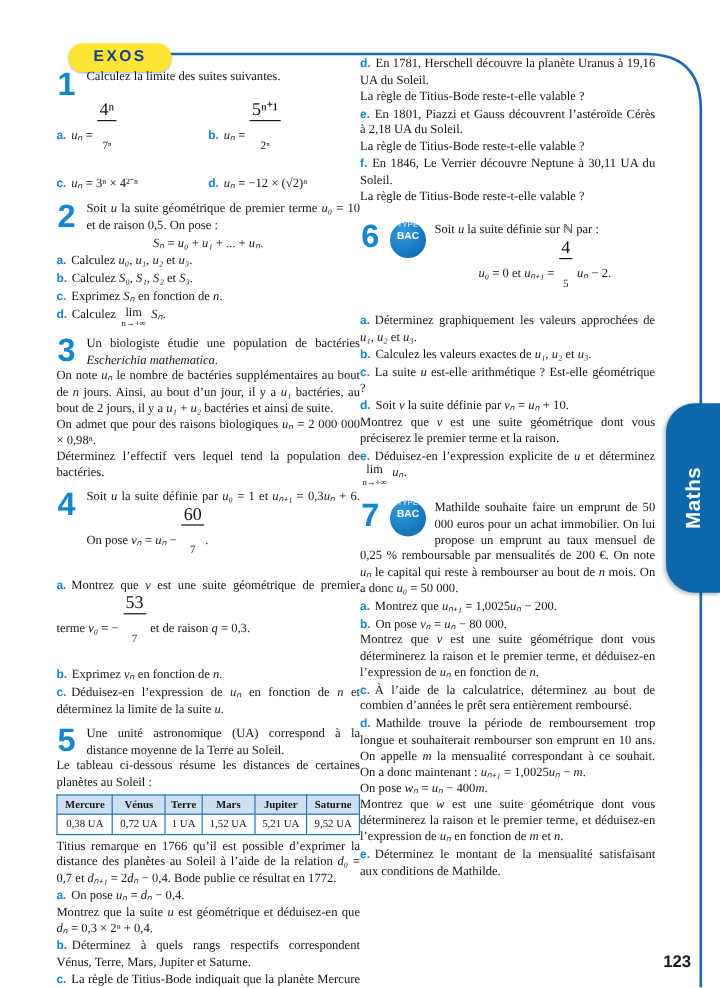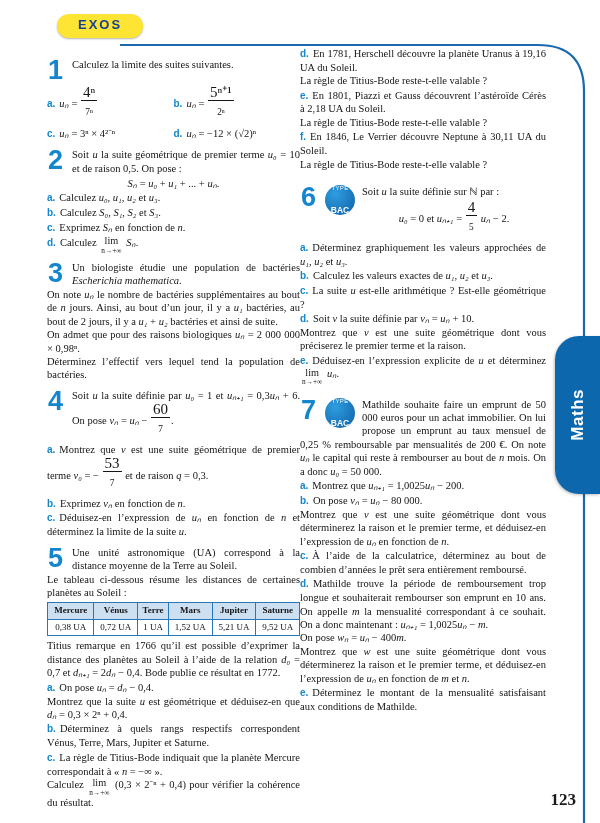--- a/index.html
+++ b/index.html
@@ -4,71 +4,71 @@
 <style>
   * { margin:0; padding:0; box-sizing:border-box; }
   html,body { width:600px; height:823px; }
   body {
     position:relative; background:#ffffff; overflow:hidden;
     font-family:"Liberation Serif", serif;
     font-size:10.5px; line-height:1.28; color:#141414;
   }
   .rule-svg { position:absolute; left:0; top:0; width:600px; height:823px; }
   .exos-badge {
-    position:absolute; left:57px; top:14px;
+    position:absolute; left:57px; top:36px;
     background:#FFE533; color:#16418F;
     font-family:"Liberation Sans", sans-serif; font-weight:bold;
     font-size:13px; letter-spacing:2px;
     padding:3px 21px 4px 21px; border-radius:12px;
     box-shadow:0 1px 2px rgba(0,0,0,.3);
   }
   .side-tab {
     position:absolute; right:0; top:336px; width:45px; height:158px;
     background:#0D67AD; border-radius:24px 0 0 24px;
     display:flex; align-items:center; justify-content:center;
     box-shadow:-1px 1px 3px rgba(0,0,0,.25);
   }
   .side-tab .tab-txt {
     writing-mode:vertical-rl; transform:rotate(180deg);
     color:#fff; font-family:"Liberation Sans", sans-serif;
     font-weight:bold; font-size:17px; letter-spacing:.5px;
   }
   .page-num {
     position:absolute; right:24px; bottom:12px;
-    font-family:Liberation Serif, serif; font-weight:bold;
-    font-size:17px; color:#1a1a1a;
+    font-family:Liberation Sans, sans-serif; font-weight:bold;
+    font-size:14px; color:#1a1a1a;
   }
   .col { position:absolute; top:58px; width:253px; }
   .col-left  { left:47px; }
   .col-right { left:300px; top:46px; width:246px; }
   .ex { margin-bottom:7px; }
   .ex:after { content:""; display:block; clear:both; }
   .ex-num {
     float:left; font-family:"Liberation Sans", sans-serif; font-weight:bold;
     font-size:27px; line-height:24px; color:#1486CE; margin:0 9px 2px 1px;
   }
   .bac {
     float:left; width:30px; height:30px; border-radius:50%;
     background:radial-gradient(circle at 35% 30%, #2F9DE0, #0D5FA6);
     color:#fff; font-family:"Liberation Sans", sans-serif; text-align:center;
-    margin:0 7px 2px 0; display:flex; flex-direction:column; justify-content:space-between;
+    margin:0 7px 2px 0; display:flex; flex-direction:column; justify-content:flex-start;
   }
   .bac .t1 { font-size:6px; letter-spacing:.4px; line-height:7px; }
   .bac .t2 { font-size:8.5px; font-weight:bold; line-height:9px; }
   .p { text-align:justify; hyphens:auto; -webkit-hyphens:auto; }
   .p.center { text-align:center; margin:2px 0 1px 0; }
   .item { margin-top:1px; }
   .lbl {
     color:#1486CE; font-weight:bold;
     font-family:"Liberation Sans", sans-serif; font-size:10px; margin-right:4px;
   }
   .m { font-style:italic; }
   .frac { display:inline-block; text-align:center; vertical-align:-0.75em; line-height:1; margin:0 1px; }
   .frac .fn { display:block; font-size:15px; padding:0 2px; }
-  .frac .fd { display:block; font-size:9.3px; padding:7px 2px; border-top:1px solid #141414; }
+  .frac .fd { display:block; font-size:9.3px; padding:17px 2px; border-top:1px solid #141414; }
   .lim { display:inline-block; text-align:center; vertical-align:-0.65em; line-height:1; margin:0 2px; }
   .lim .lt { display:block; font-size:10.3px; }
   .lim .ls { display:block; font-size:7.3px; }
   .grid2 { display:grid; grid-template-columns:1fr 1fr; clear:left; row-gap:2px; margin-top:2px; }
   table.planets { border-collapse:collapse; width:100%; margin:3px 0 3px 0; font-size:9px; text-align:center; }
   .planets th, .planets td { border:1px solid #2777B8; padding:2px 1px; }
   .planets th { background:#CDE0F2; font-weight:bold;font-family:Liberation Serif, serif; }
 </style>
 </head>
 <body>

